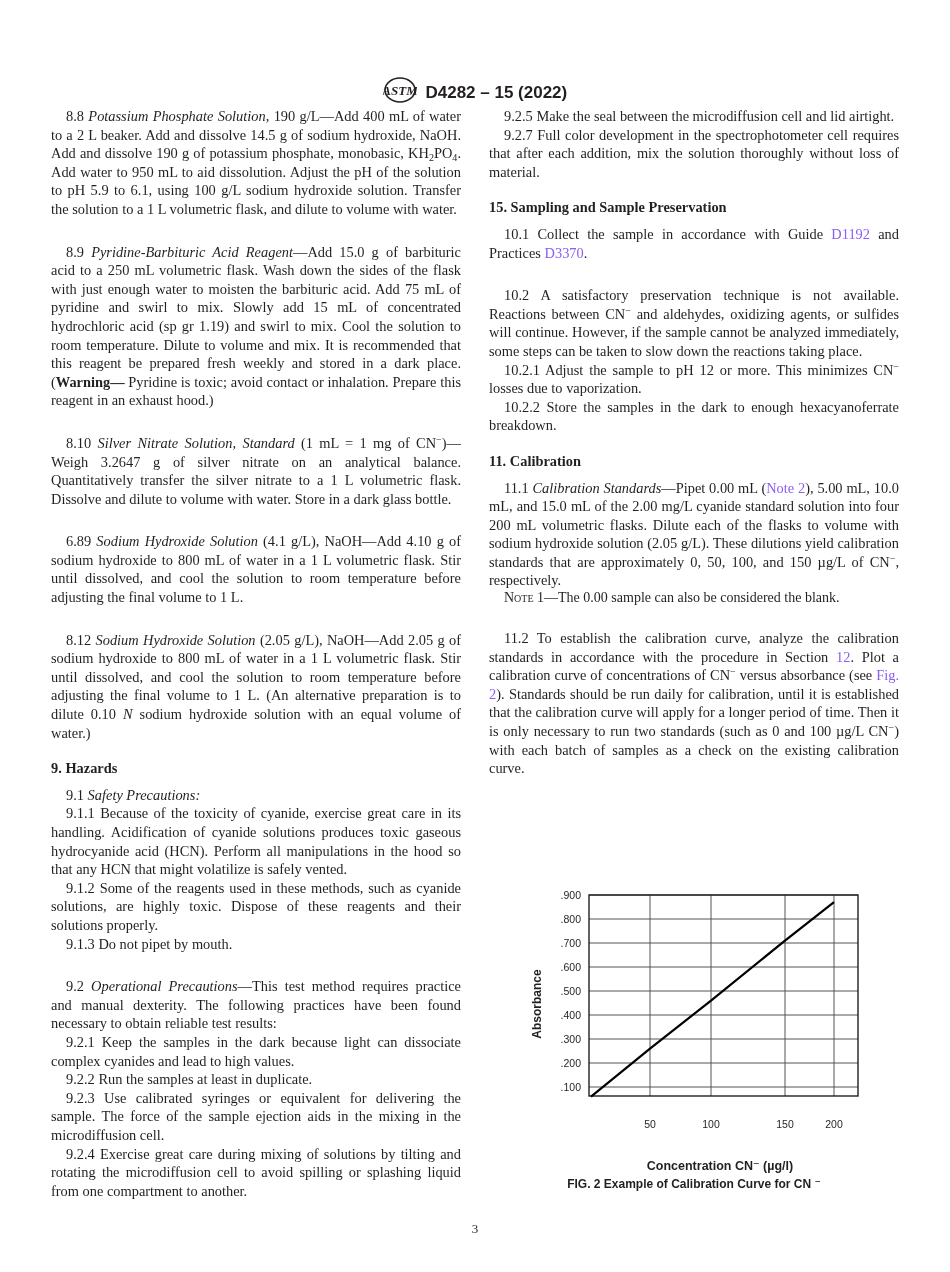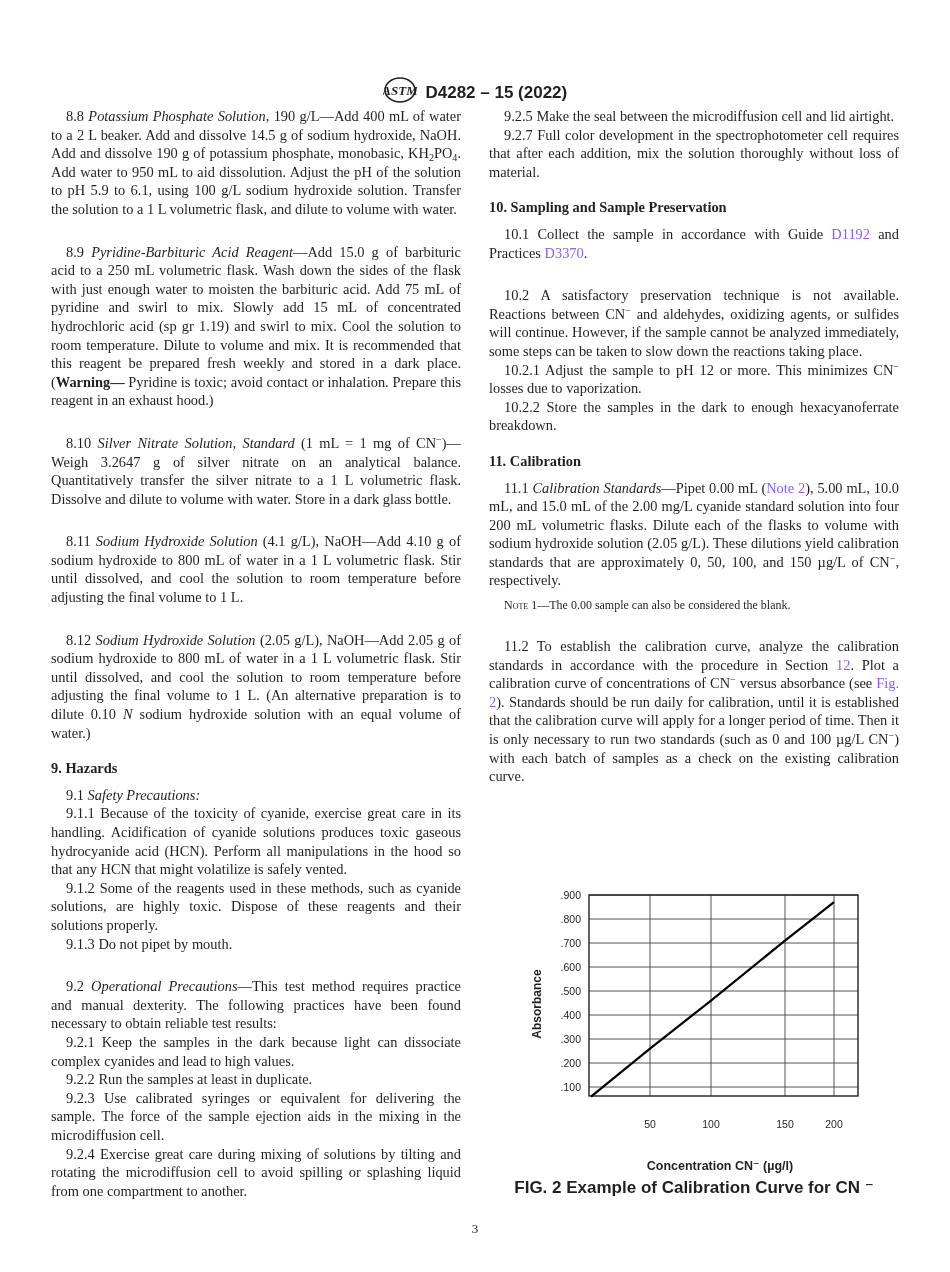--- a/index.html
+++ b/index.html
@@ -9,28 +9,28 @@
             font-family: "Liberation Sans", "DejaVu Sans", sans-serif; font-weight: bold; font-size: 17px; margin-top: 20px; }
   .header .logo { display: inline-block; vertical-align: middle; margin-right: 4px; }
   .header .title { vertical-align: middle; }
   .col { position: absolute; top: 107px; width: 410px; font-size: 14.4px; line-height: 18.6px; text-align: justify; }
   .col.left { left: 51px; }
   .col.right { left: 489px; }
   p { margin: 0; text-indent: 15px; }
   p.gap { margin-top: 24px; }
   h2 { font-size: 14.4px; font-weight: bold; margin: 17px 0 8px 0; }
   .ref { color: #8b5cf6; }
-  .note { font-size: 12px; line-height: 15px; text-indent: 15px; margin-top: 8px; }
+  .note { font-size: 14px; line-height: 15px; text-indent: 15px; }
   .note .sc { font-variant: small-caps; }
   sub { font-size: 70%; vertical-align: -3px; line-height: 0; }
   sup { font-size: 70%; vertical-align: 5px; line-height: 0; }
   .figure { position: absolute; left: 520px; top: 880px; width: 370px; height: 320px; }
   .figure svg text { font-family: "Liberation Sans", "DejaVu Sans", sans-serif; }
   .fig-caption { position: absolute; left: 489px; top: 1177px; width: 410px; text-align: center;
-                 font-family: "Liberation Sans", "DejaVu Sans", sans-serif; font-weight: bold; font-size: 17px; }
+                 font-family: "Liberation Sans", "DejaVu Sans", sans-serif; font-weight: bold; font-size: 12px; }
   .page-num { position: absolute; top: 1221px; left: 0; width: 950px; text-align: center; font-size: 13px; }
 </style>
 </head>
 <body>
 
 <div class="header">
   <span class="logo">
     <svg width="34" height="28" viewBox="0 0 34 28">
       <ellipse cx="17" cy="14" rx="15" ry="12" fill="none" stroke="#231f20" stroke-width="1.6"></ellipse>
       <text x="17" y="19" text-anchor="middle" font-family="Liberation Serif, serif" font-size="13" font-weight="bold" font-style="italic" fill="#231f20">ASTM</text>
@@ -39,42 +39,42 @@
   <span class="title">D4282 – 15 (2022)</span>
 </div>
 
 <div class="col left">
   <p><span>8.8</span> <i>Potassium Phosphate Solution</i><span>, 190 g/L—Add 400 mL of water to a 2 L beaker. Add and dissolve 14.5 g of sodium hydroxide, NaOH. Add and dissolve 190 g of potassium phosphate, monobasic, KH</span><sub>2</sub><span>PO</span><sub>4</sub><span>. Add water to 950 mL to aid dissolution. Adjust the pH of the solution to pH 5.9 to 6.1, using 100 g/L sodium hydroxide solution. Transfer the solution to a 1 L volumetric flask, and dilute to volume with water.</span></p>
 
   <p class="gap"><span>8.9</span> <i>Pyridine-Barbituric Acid Reagent</i><span>—Add 15.0 g of barbituric acid to a 250 mL volumetric flask. Wash down the sides of the flask with just enough water to moisten the barbituric acid. Add 75 mL of pyridine and swirl to mix. Slowly add 15 mL of concentrated hydrochloric acid (sp gr 1.19) and swirl to mix. Cool the solution to room temperature. Dilute to volume and mix. It is recommended that this reagent be prepared fresh weekly and stored in a dark place. (</span><b>Warning—</b> <span>Pyridine is toxic; avoid contact or inhalation. Prepare this reagent in an exhaust hood.)</span></p>
 
   <p class="gap"><span>8.10</span> <i>Silver Nitrate Solution, Standard</i><span> (1 mL = 1 mg of CN</span><sup>−</sup><span>)—Weigh 3.2647 g of silver nitrate on an analytical balance. Quantitatively transfer the silver nitrate to a 1 L volumetric flask. Dissolve and dilute to volume with water. Store in a dark glass bottle.</span></p>
 
-  <p class="gap"><span>8.11</span> <i>Sodium Hydroxide Solution</i><span> (4.1 g/L), NaOH—Add 4.10 g of sodium hydroxide to 800 mL of water in a 1 L volumetric flask. Stir until dissolved, and cool the solution to room temperature before adjusting the final volume to 1 L.</span></p>
+  <p class="gap"><span>6.89</span> <i>Sodium Hydroxide Solution</i><span> (4.1 g/L), NaOH—Add 4.10 g of sodium hydroxide to 800 mL of water in a 1 L volumetric flask. Stir until dissolved, and cool the solution to room temperature before adjusting the final volume to 1 L.</span></p>
 
   <p class="gap"><span>8.12</span> <i>Sodium Hydroxide Solution</i><span> (2.05 g/L), NaOH—Add 2.05 g of sodium hydroxide to 800 mL of water in a 1 L volumetric flask. Stir until dissolved, and cool the solution to room temperature before adjusting the final volume to 1 L. (An alternative preparation is to dilute 0.10 </span><i>N</i><span> sodium hydroxide solution with an equal volume of water.)</span></p>
 
   <h2>9.  Hazards</h2>
   <p><span>9.1</span> <i>Safety Precautions:</i></p>
   <p>9.1.1 Because of the toxicity of cyanide, exercise great care in its handling. Acidification of cyanide solutions produces toxic gaseous hydrocyanide acid (HCN). Perform all manipulations in the hood so that any HCN that might volatilize is safely vented.</p>
   <p>9.1.2 Some of the reagents used in these methods, such as cyanide solutions, are highly toxic. Dispose of these reagents and their solutions properly.</p>
   <p>9.1.3 Do not pipet by mouth.</p>
 
   <p class="gap"><span>9.2</span> <i>Operational Precautions</i><span>—This test method requires practice and manual dexterity. The following practices have been found necessary to obtain reliable test results:</span></p>
   <p>9.2.1 Keep the samples in the dark because light can dissociate complex cyanides and lead to high values.</p>
   <p>9.2.2 Run the samples at least in duplicate.</p>
   <p>9.2.3 Use calibrated syringes or equivalent for delivering the sample. The force of the sample ejection aids in the mixing in the microdiffusion cell.</p>
   <p>9.2.4 Exercise great care during mixing of solutions by tilting and rotating the microdiffusion cell to avoid spilling or splashing liquid from one compartment to another.</p>
 </div>
 
 <div class="col right">
   <p>9.2.5 Make the seal between the microdiffusion cell and lid airtight.</p>
   <p>9.2.7 Full color development in the spectrophotometer cell requires that after each addition, mix the solution thoroughly without loss of material.</p>
 
-  <h2>10.  Sampling and Sample Preservation</h2>
+  <h2>15.  Sampling and Sample Preservation</h2>
   <p><span>10.1 Collect the sample in accordance with Guide </span><span class="ref">D1192</span><span> and Practices </span><span class="ref">D3370</span><span>.</span></p>
 
   <p class="gap"><span>10.2 A satisfactory preservation technique is not available. Reactions between CN</span><sup>−</sup><span> and aldehydes, oxidizing agents, or sulfides will continue. However, if the sample cannot be analyzed immediately, some steps can be taken to slow down the reactions taking place.</span></p>
   <p><span>10.2.1 Adjust the sample to pH 12 or more. This minimizes CN</span><sup>−</sup><span> losses due to vaporization.</span></p>
   <p>10.2.2 Store the samples in the dark to enough hexacyanoferrate breakdown.</p>
 
   <h2>11.  Calibration</h2>
   <p><span>11.1</span> <i>Calibration Standards</i><span>—Pipet 0.00 mL (</span><span class="ref">Note 2</span><span>), 5.00 mL, 10.0 mL, and 15.0 mL of the 2.00 mg/L cyanide standard solution into four 200 mL volumetric flasks. Dilute each of the flasks to volume with sodium hydroxide solution (2.05 g/L). These dilutions yield calibration standards that are approximately 0, 50, 100, and 150 µg/L of CN</span><sup>−</sup><span>, respectively.</span></p>
 
   <p class="note"><span class="sc">Note 1</span><span>—The 0.00 sample can also be considered the blank.</span></p>

